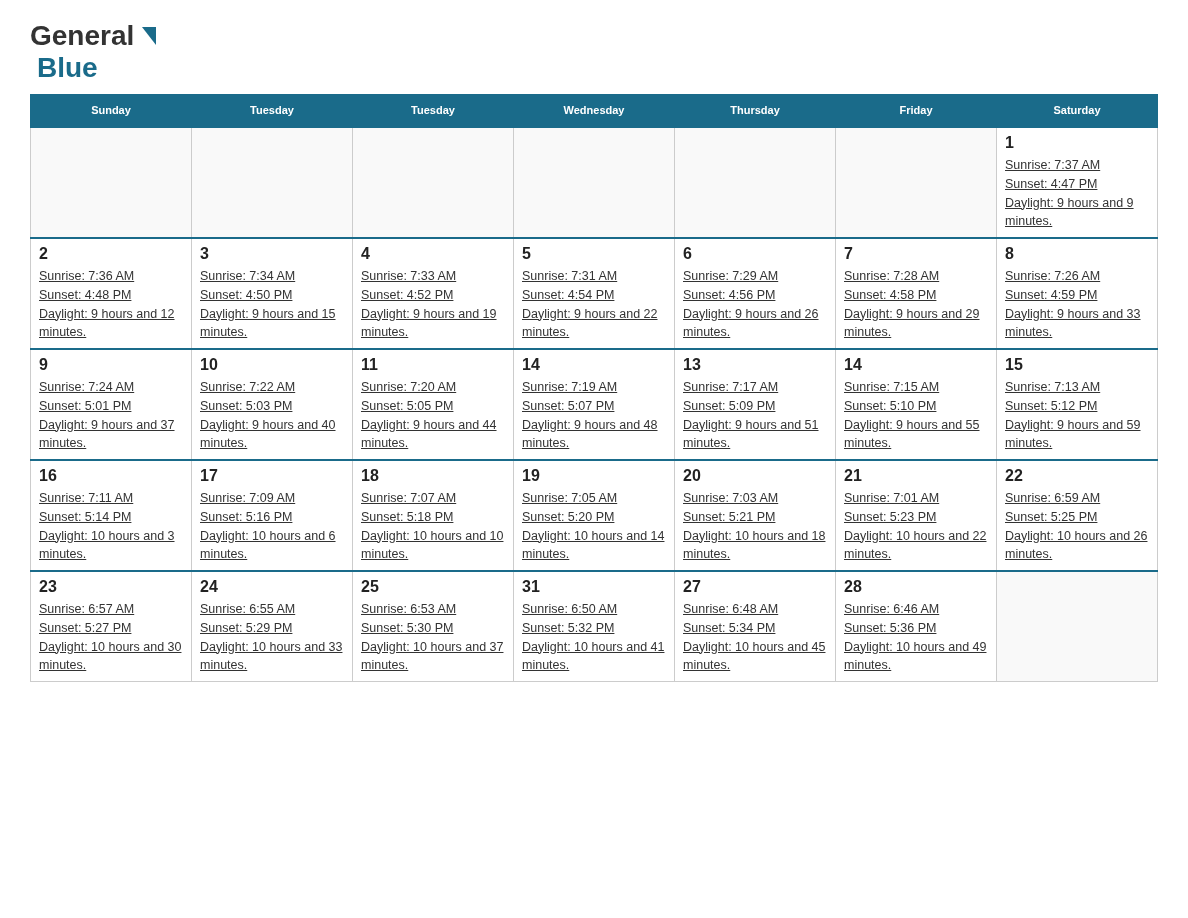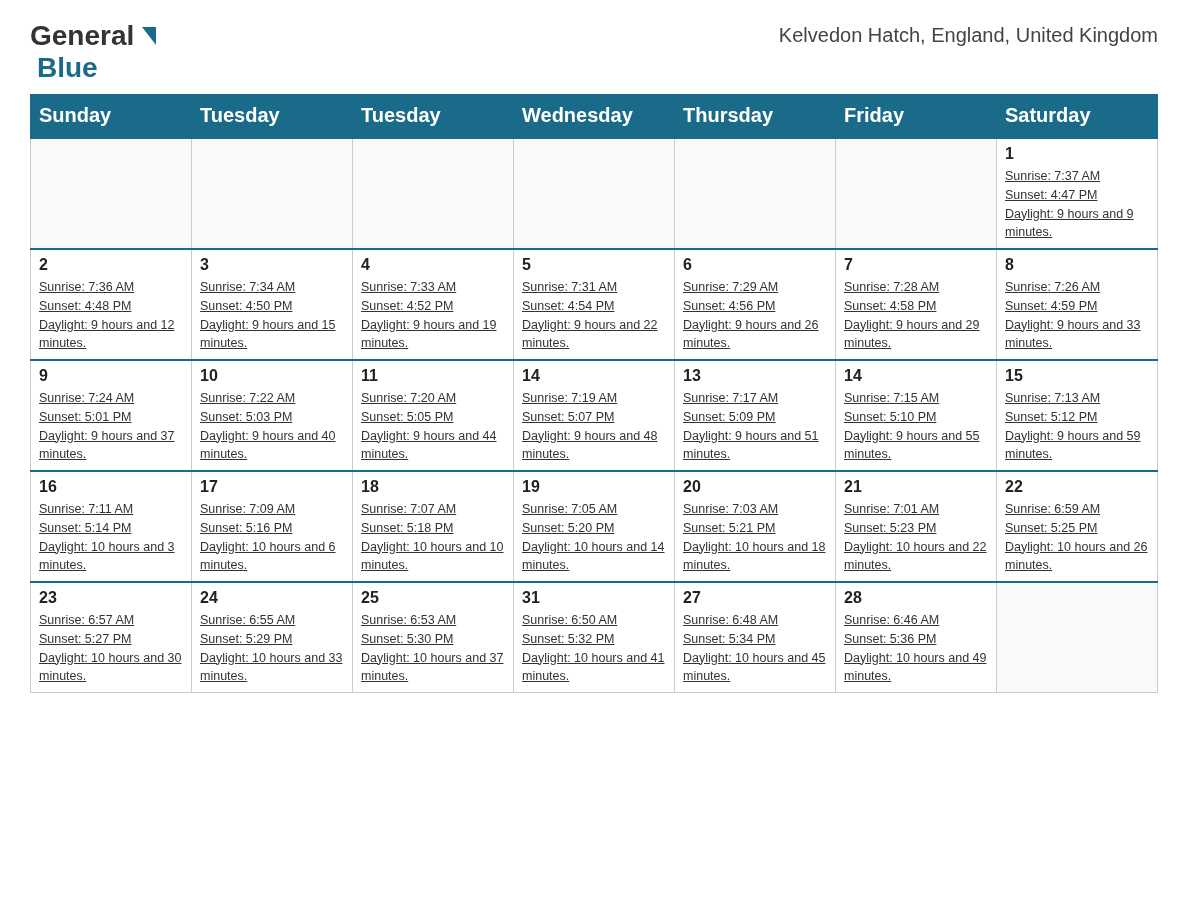--- a/index.html
+++ b/index.html
@@ -62,24 +62,24 @@
       margin-top: 4px;
     }
     .calendar {
       width: 100%;
       border-collapse: collapse;
       margin-top: 10px;
     }
     .calendar th {
       background-color: #1a6b8a;
       color: #fff;
-      font-size: 20px;
+      font-size: 11px;
       font-weight: bold;
       padding: 10px 8px;
-      text-align: left;
+      text-align: center;
       border: 1px solid #1a6b8a;
     }
     .calendar td {
       vertical-align: top;
       border: 1px solid #ccc;
       padding: 6px 8px;
       width: 14.28%;
       min-height: 110px;
       font-size: 13px;
       color: #333;
@@ -115,21 +115,20 @@
     <div class="logo-text">
       <span class="logo-general">General</span>
       <span class="logo-arrow"></span>
       <br>
     </div>
     <div style="margin-left:7px; font-size:28px; font-weight:bold;">
       <span class="logo-blue">Blue</span>
     </div>
   </div>
   <div class="title-section">
-    <div class="location">Kelvedon Hatch, England, United Kingdom</div>
   </div>
 </div>
 
 <table class="calendar">
   <thead>
     <tr>
     <th>Sunday</th>
         <th>Tuesday</th>
         <th>Tuesday</th>
         <th>Wednesday</th>

